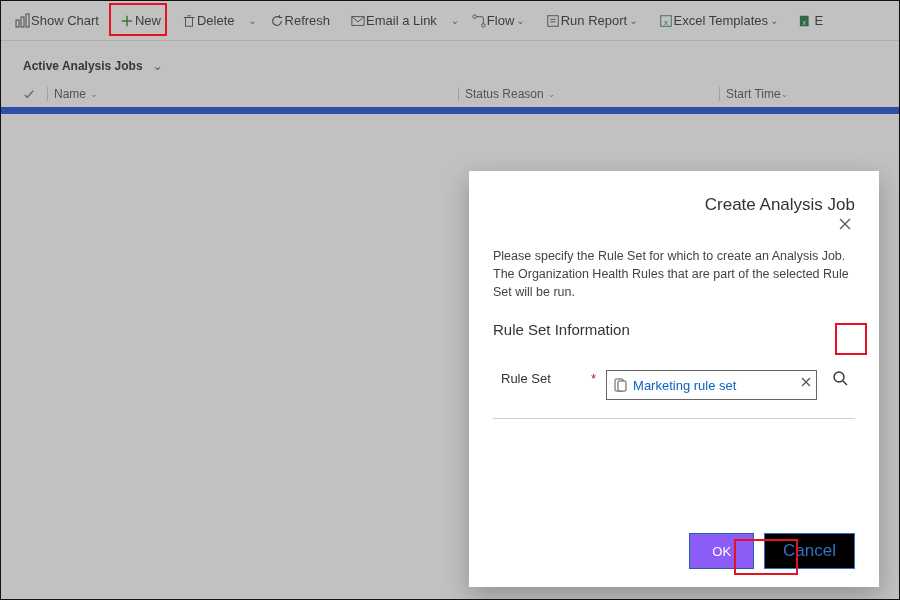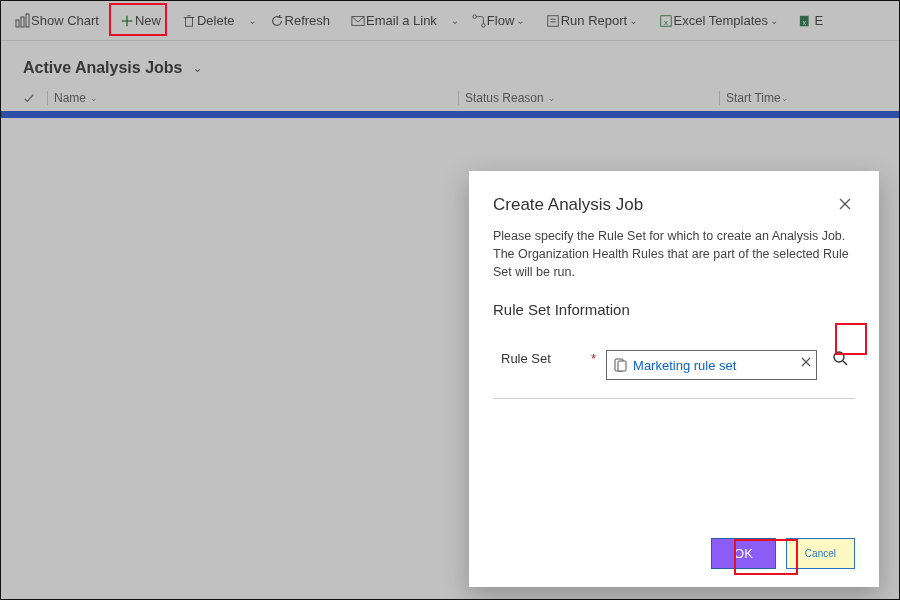--- a/index.html
+++ b/index.html
@@ -50,21 +50,21 @@
     cursor: pointer;
   }
   .chev { font-size: 10px; color: #666; margin-left: 2px; }
   .view-header {
     padding: 18px 22px 8px 22px;
     display: flex;
     align-items: center;
     gap: 10px;
   }
   .view-title {
-    font-size: 16px;
+    font-size: 12px;
     font-weight: 600;
     color: #2a2a2a;
   }
   .grid-head {
     display: flex;
     align-items: center;
     padding: 6px 22px;
     border-bottom: 7px solid #1d4ed8;
     font-size: 12px;
     color: #555;
@@ -90,21 +90,22 @@
     height: 416px;
     background: #fff;
     box-shadow: 0 8px 24px rgba(0,0,0,0.25);
     padding: 24px 24px 18px 24px;
     display: flex;
     flex-direction: column;
   }
   .dlg-head {
     display: flex;
     justify-content: space-between;
-    align-items: center;
+    align-items: flex-end;
+    flex-direction: column;
   }
   .dlg-title {
     font-size: 17px;
     color: #333;
   }
   .dlg-close {
     width: 20px; height: 20px;
     cursor: pointer;
     color: #555;
     font-size: 14px;
@@ -166,24 +167,24 @@
   }
   .btn-primary {
     background: #8b5cf6;
     border: 1px solid #245f9f;
     color: #fff;
     font-size: 13px;
     padding: 7px 22px;
     cursor: pointer;
   }
   .btn-secondary {
-    background: #fef9c3;
+    background: #000000;
     border: 1px solid #2b73c2;
     color: #2b73c2;
-    font-size: 10px;
+    font-size: 17px;
     padding: 7px 18px;
     cursor: pointer;
   }
   .red-box {
     position: absolute;
     border: 2px solid #e81123;
     pointer-events: none;
   }
 </style>
 </head>

